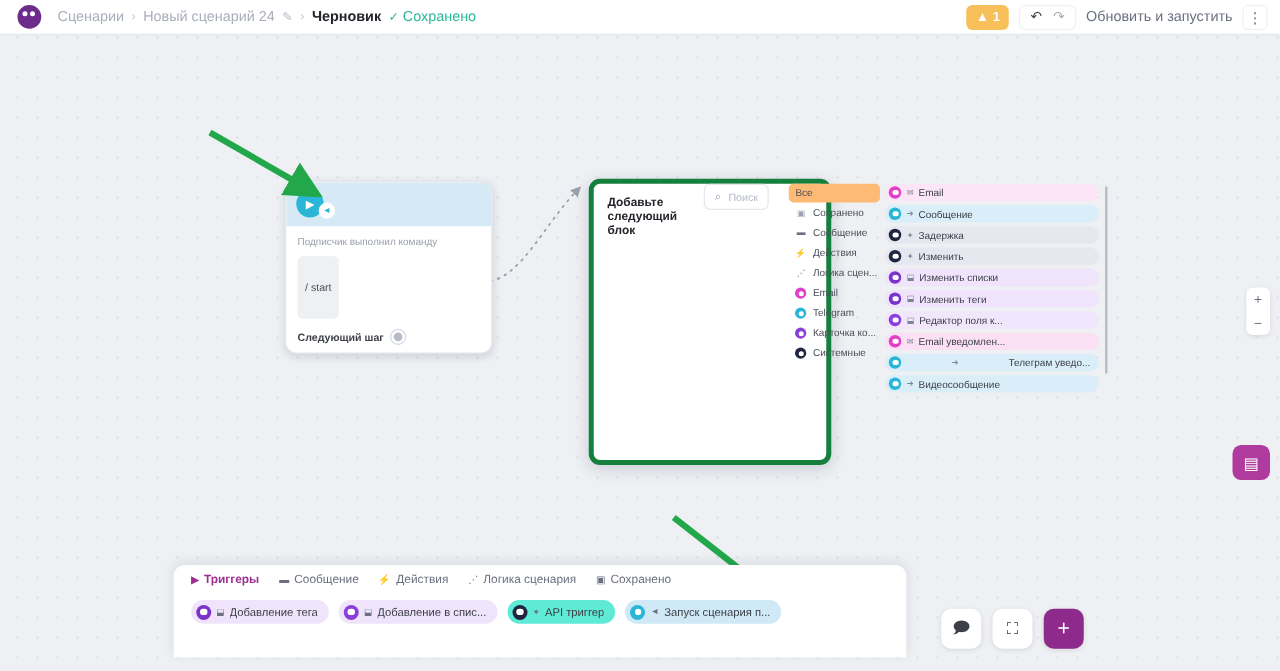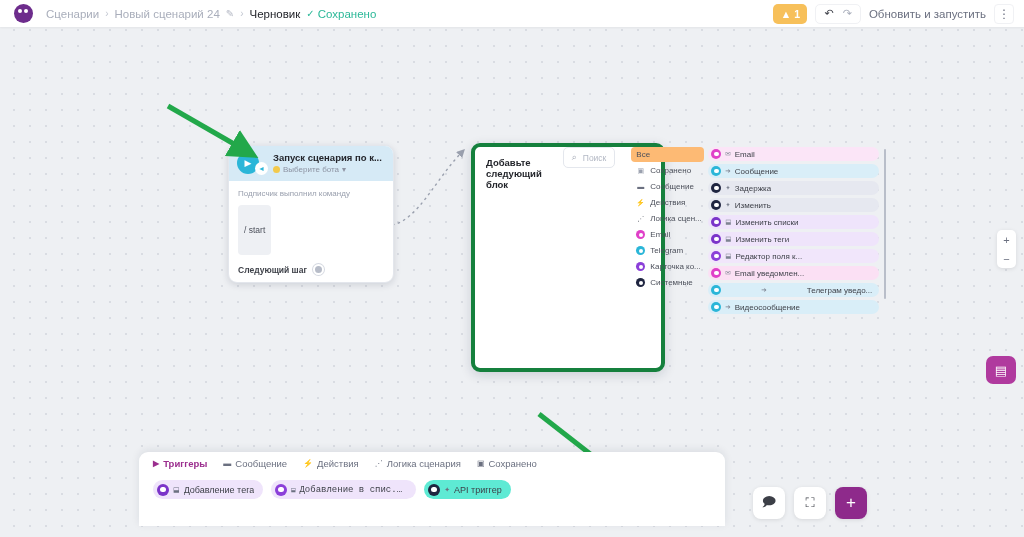--- a/index.html
+++ b/index.html
@@ -38,21 +38,21 @@
     content: ""; position: absolute; left: 4px; top: 5px;
     width: 4px; height: 4px; border-radius: 50%; background: #fff;
   }
   .logo::after {
     content: ""; position: absolute; left: 10px; top: 5px;
     width: 4px; height: 4px; border-radius: 50%; background: #fff;
   }
   .crumbs { display: flex; align-items: center; gap: 6px; font-size: 11.5px; }
   .crumb-muted { color: #a9aebb; }
   .crumb-sep { color: #c3c7d2; font-size: 10px; }
-  .crumb-strong { color: #23252b; font-weight: normal; }
+  .crumb-strong { color: #23252b; font-weight: bold; }
   .pencil { color: #b6bac6; font-size: 10px; }
   .saved { color: #2bb898; font-size: 11.5px; display: flex; align-items: center; gap: 3px; }
   .chk { font-size: 10px; }
 
   .topbar-right {
     margin-left: auto; display: flex; align-items: center; gap: 8px;
     padding-right: 10px;
   }
   .badge-warn {
     background: #f7c05a; color: #fff; border-radius: 5px;
@@ -316,28 +316,20 @@
     </defs>
     <path d="M12,85 C38,80 55,40 82,12" fill="none" stroke="#9aa0ae" stroke-width="1.4" stroke-dasharray="2.5 3.5" marker-end="url(#ca)"></path>
   </svg>
 
   <div class="node">
     <div class="node-head">
       <div class="node-icon-stack">
         <div class="node-icon">▶</div>
         <div class="node-badge">◄</div>
       </div>
-      <div class="node-head-txt">
-        <div class="node-title">Запуск сценария по к...</div>
-        <div class="node-sub">
-          <span class="dot-y"></span>
-          <span>Выберите бота</span>
-          <span>▾</span>
-        </div>
-      </div>
     </div>
     <div class="node-body">
       <div class="node-desc">Подписчик выполнил команду</div>
       <div class="cmd-chip">/ start</div>
       <div class="node-foot">
         <span class="next-label">Следующий шаг</span>
         <span class="next-dot"></span>
       </div>
     </div>
   </div>
@@ -471,30 +463,35 @@
           <span class="tab-ic">▣</span>
           <span>Сохранено</span>
         </div>
       </div>
     <div class="chips">
         <div class="chip" style="background: rgb(239, 228, 251);">
           <span class="chip-dot" style="background: rgb(123, 52, 201);"></span>
           <span class="chip-mini">⬓</span>
           <span class="chip-label">Добавление тега</span>
         </div>
-        <div class="chip" style="background: rgb(239, 228, 251); font-family: Liberation Mono, monospace;">
+        <div class="chip" style="background: rgb(239, 228, 251);">
           <span class="chip-dot" style="background: rgb(139, 63, 217);"></span>
           <span class="chip-mini">⬓</span>
           <span class="chip-label">Добавление в спис...</span>
         </div>
         <div class="chip" style="background: #5eead4;">
           <span class="chip-dot" style="background: rgb(31, 37, 64);"></span>
           <span class="chip-mini">✦</span>
           <span class="chip-label">API триггер</span>
         </div>
+        <div class="chip" style="background: rgb(207, 233, 246);">
+          <span class="chip-dot" style="background: rgb(43, 182, 216);"></span>
+          <span class="chip-mini">◄</span>
+          <span class="chip-label">Запуск сценария п...</span>
+        </div>
       </div>
   </div>
 
   <div class="actions">
     <div class="act">🗩</div>
     <div class="act">⛶</div>
     <div class="act primary">+</div>
   </div>
 
   <div class="chatbtn">

